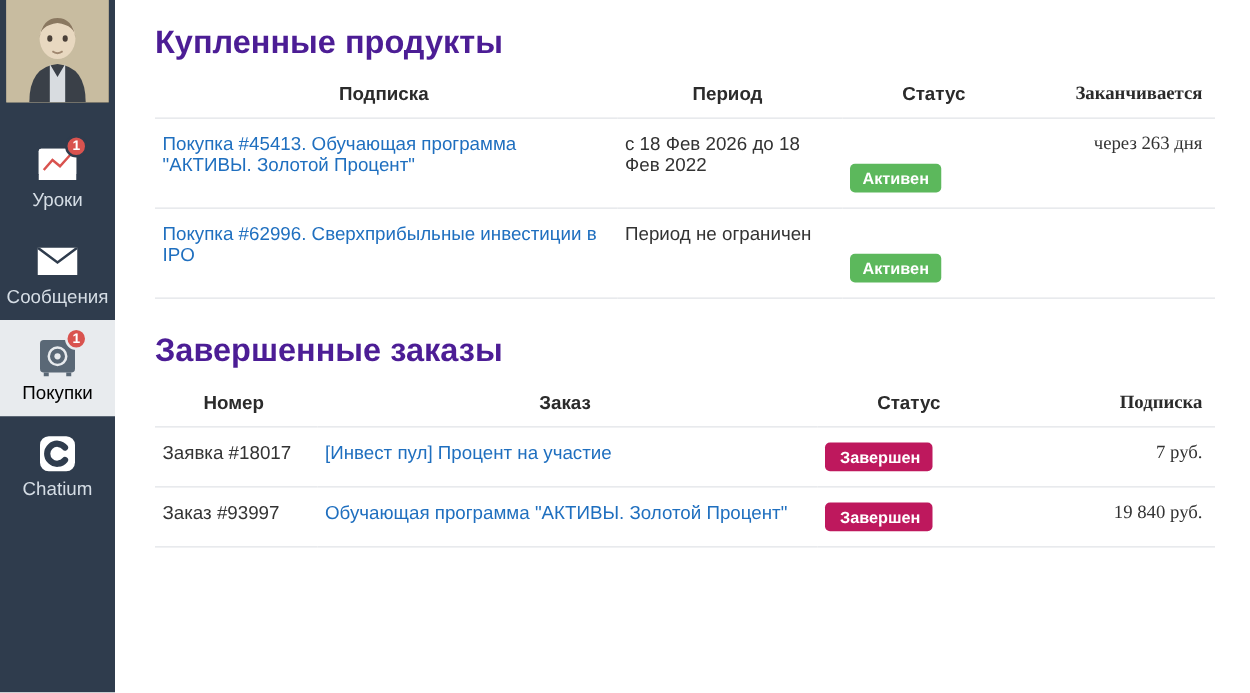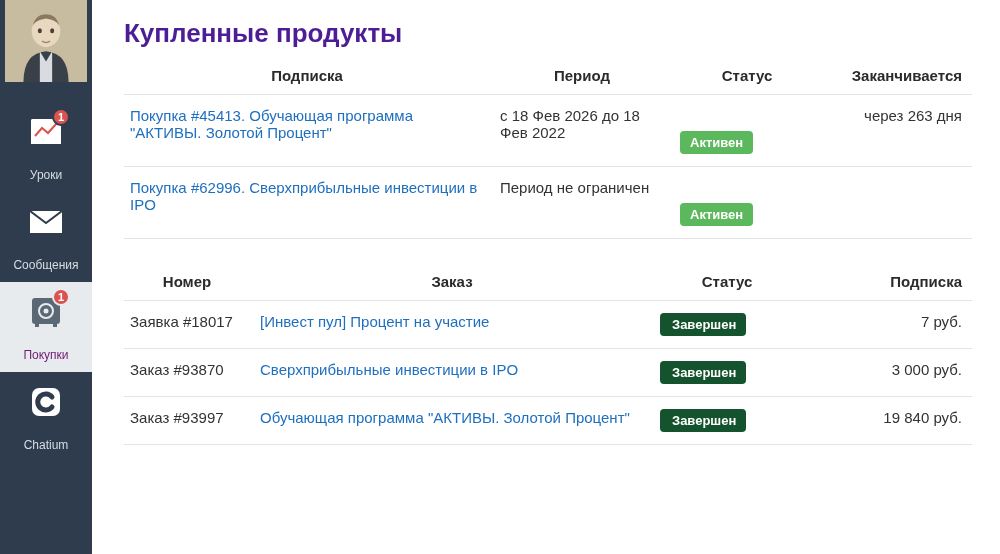--- a/index.html
+++ b/index.html
@@ -6,38 +6,38 @@
   html, body { width: 1000px; height: 554px; font-family: -apple-system, BlinkMacSystemFont, "Segoe UI", Arial, sans-serif; background: #fff; color: #333; overflow: hidden; }
   .app { display: flex; width: 100%; height: 100%; }
 
   
   .sidebar { width: 92px; background: #2f3c4d; display: flex; flex-direction: column; align-items: center; padding-top: 0; }
   .avatar { width: 82px; height: 82px; background: linear-gradient(135deg, #d4c4a8 0%, #c0b498 50%, #a89878 100%); position: relative; overflow: hidden; margin-bottom: 12px; }
   .avatar svg { width: 100%; height: 100%; }
   .nav-item { width: 92px; display: flex; flex-direction: column; align-items: center; justify-content: center; padding: 12px 0 10px 0; cursor: pointer; position: relative; }
   .nav-item.active { background: #e8ebee; }
   .nav-item .icon-wrap { width: 36px; height: 36px; display: flex; align-items: center; justify-content: center; margin-bottom: 2px; position: relative; }
-  .nav-item .label { font-size: 12px; color: #d5dde5; margin-top: 16px; }
-  .nav-item.active .label { color: #701a75; }
+  .nav-item .label { font-size: 15px; color: #d5dde5; }
+  .nav-item.active .label { color: #000000; }
   .badge { position: absolute; top: -6px; right: -6px; min-width: 18px; height: 18px; border-radius: 9px; background: #d9534f; color: #fff; font-size: 11px; font-weight: 600; display: flex; align-items: center; justify-content: center; border: 2px solid #2f3c4d; }
   .nav-item.active .badge { border-color: #e8ebee; }
   .spacer-top { height: 8px; }
 
   
   .main { flex: 1; padding: 18px 28px 18px 32px; overflow: auto; }
   h1 { font-size: 26px; font-weight: 700; color: #4c1d95; margin-bottom: 10px; }
   table { width: 100%; border-collapse: collapse; margin-bottom: 26px; }
   th { text-align: center; font-size: 15px; font-weight: 700; color: #2b2b2b; padding: 8px 10px 10px 6px; border-bottom: 1px solid #e1e4e8; }
   td { font-size: 15px; padding: 12px 10px 12px 6px; border-bottom: 1px solid #e1e4e8; vertical-align: top; color: #333; }
-  th.right, td.right { text-align: right; }
+  th.right, td.right { text-align: right; font-family: Liberation Serif, serif; }
   a.link { color: #1f6fbf; text-decoration: none; }
 
   .badge-status { display: inline-block; padding: 4px 10px; border-radius: 4px; color: #fff; font-size: 13px; font-weight: 600; }
   .badge-active { background: #5cb85c; margin-top: 24px; }
-  .badge-done { background: #14532d; padding-left: 12px; }
+  .badge-done { background: #be185d; padding-left: 12px; }
 
   
   .products col.c1 { width: 370px; }
   .products col.c2 { width: 180px; }
   .products col.c3 { width: 150px; }
   .products col.c4 { width: auto; }
 
   .orders col.c1 { width: 130px; }
   .orders col.c2 { width: 400px; }
   .orders col.c3 { width: 150px; }
@@ -138,20 +138,21 @@
         </tr>
         <tr>
           <td><a href="#" class="link">Покупка #62996. Сверхприбыльные инвестиции в IPO</a></td>
           <td>Период не ограничен</td>
           <td><span class="badge-status badge-active">Активен</span></td>
           <td class="right"></td>
         </tr>
       </tbody>
     </table>
 
+    <h1>Завершенные заказы</h1>
     <table class="orders">
       <colgroup>
           <col class="c1">
           <col class="c2">
           <col class="c3">
           <col class="c4">
         </colgroup>
       <thead>
         <tr>
           <th>Номер</th>
@@ -161,26 +162,20 @@
         </tr>
       </thead>
       <tbody>
         <tr>
           <td>Заявка #18017</td>
           <td><a href="#" class="link">[Инвест пул] Процент на участие</a></td>
           <td><span class="badge-status badge-done">Завершен</span></td>
           <td class="right">7 руб.</td>
         </tr>
         <tr>
-          <td>Заказ #93870</td>
-          <td><a href="#" class="link">Сверхприбыльные инвестиции в IPO</a></td>
-          <td><span class="badge-status badge-done">Завершен</span></td>
-          <td class="right">3 000 руб.</td>
-        </tr>
-        <tr>
           <td>Заказ #93997</td>
           <td><a href="#" class="link">Обучающая программа "АКТИВЫ. Золотой Процент"</a></td>
           <td><span class="badge-status badge-done">Завершен</span></td>
           <td class="right">19 840 руб.</td>
         </tr>
       </tbody>
     </table>
 
   </div>
 </div>

